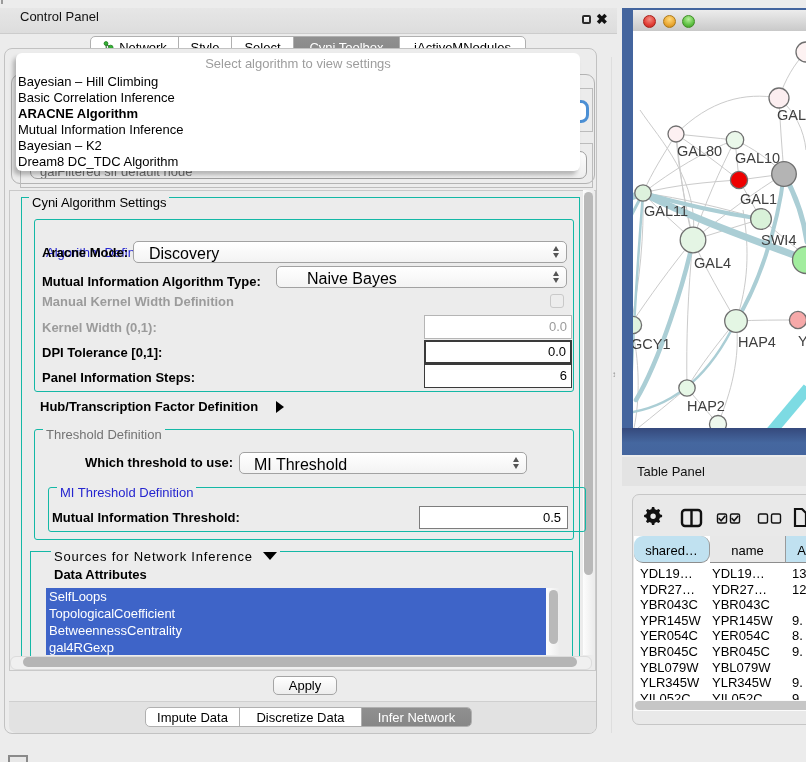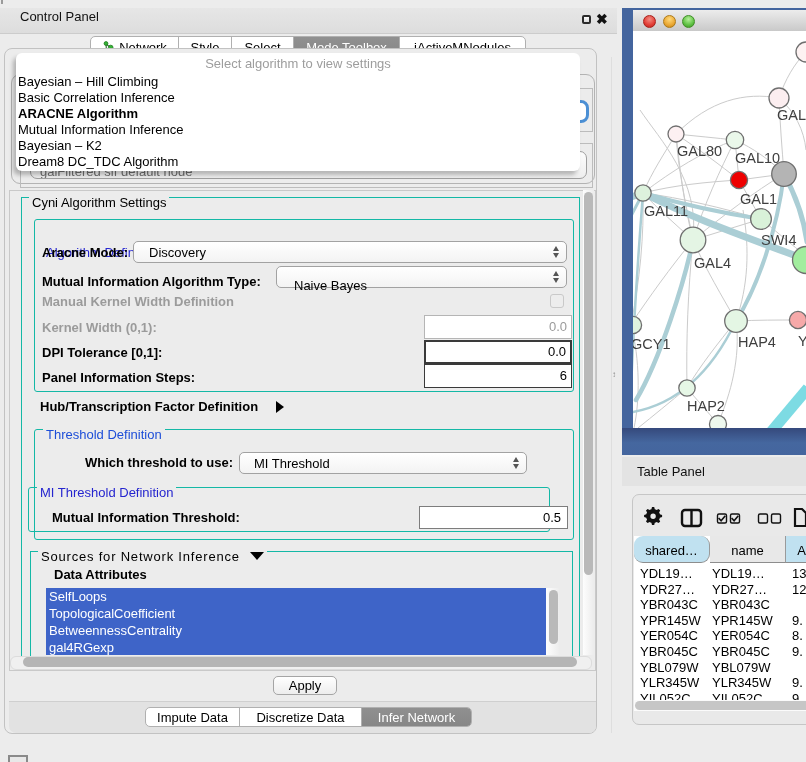--- a/index.html
+++ b/index.html
@@ -4,21 +4,21 @@
 <style>
   html,body{margin:0;padding:0;}
   body{width:806px;height:762px;position:relative;background:#ececec;
        font-family:"Liberation Sans", sans-serif;overflow:hidden;}
   .abs{position:absolute;}
   .b{font-weight:bold;}
   .lbl{font-size:13px;color:#000;}
   .dis{color:#9b9b9b;}
   .combo{position:absolute;border:1px solid #a2a2a2;border-radius:5px;
          background:linear-gradient(#ffffff,#f3f3f3);
-         font-size:13px;color:#000;}
+         font-size:16px;color:#000;}
   .combo .ctext{position:absolute;left:16px;top:3px;}
   .spin{position:absolute;right:6px;top:3px;width:7px;height:14px;}
   .spin:before{content:"";position:absolute;left:0;top:1px;
      border-left:3.5px solid transparent;border-right:3.5px solid transparent;
      border-bottom:5px solid #555;}
   .spin:after{content:"";position:absolute;left:0;bottom:1px;
      border-left:3.5px solid transparent;border-right:3.5px solid transparent;
      border-top:5px solid #555;}
   .tf{position:absolute;background:#fff;font-size:13px;text-align:right;}
   .fs{position:absolute;border:1px solid #14b8a6;border-radius:3px;}
@@ -46,21 +46,21 @@
 <div class="seg" style="left:90px;top:36px;height:20px;">
   <div style="width:87px;"><svg width="13" height="13" viewBox="0 0 13 13" style="margin-right:4px;">
       <line x1="4" y1="3" x2="4.5" y2="10.5" stroke="#3c6e3c" stroke-width="1.2"></line>
       <line x1="4" y1="3" x2="8.5" y2="6.5" stroke="#3c6e3c" stroke-width="1.2"></line>
       <circle cx="4" cy="2.5" r="1.9" fill="#35b335" stroke="#1c7a1c" stroke-width="0.8"></circle>
       <circle cx="8.7" cy="6.5" r="2.3" fill="#35b335" stroke="#1c7a1c" stroke-width="0.8"></circle>
       <circle cx="4.5" cy="10.5" r="1.9" fill="#35b335" stroke="#1c7a1c" stroke-width="0.8"></circle>
     </svg>Network</div>
   <div style="width:52px;">Style</div>
   <div style="width:61px;">Select</div>
-  <div class="sel" style="width:105px;">Mode Toolbox</div>
+  <div class="sel" style="width:105px;">Cyni Toolbox</div>
   <div style="width:125px;">jActiveMNodules</div>
 </div>
 
 <div class="abs" style="left:4px;top:48px;width:591px;height:684px;
      border:1px solid #c2c2c2;border-radius:8px;background:#ececec;"></div>
 
 <div class="abs" style="left:11px;top:74px;width:582px;height:108px;border:1px solid #b3b3b3;
      border-radius:9px;background:#ececec;"></div>
 <div class="abs" style="left:20px;top:88px;width:571px;height:42px;border:1px solid #bcbcbc;"></div>
 <div class="abs" style="left:20px;top:143px;width:571px;height:43px;border:1px solid #bcbcbc;"></div>
@@ -88,21 +88,21 @@
 <div class="fs" style="left:34px;top:219px;width:538px;height:171px;">
   <span class="fstitle" style="left:8px;color:#2525cf;margin-top:28px;">Algorithm Definition</span>
 </div>
 <div class="abs lbl b" style="left:42px;top:245px;">Aracne Mode:</div>
 <div class="combo" style="left:133px;top:241px;width:432px;height:20px;">
   <span class="ctext" style="left:15px;">Discovery</span>
     <span class="spin"></span>
   </div>
 <div class="abs lbl b" style="left:42px;top:274px;">Mutual Information Algorithm Type:</div>
 <div class="combo" style="left:276px;top:266px;width:289px;height:20px;">
-  <span class="ctext" style="left:17px;margin-top:8px;">Naive Bayes</span>
+  <span class="ctext" style="left:30px;">Naive Bayes</span>
     <span class="spin"></span>
   </div>
 <div class="abs lbl b dis" style="left:42px;top:294px;">Manual Kernel Width Definition</div>
 <div class="abs" style="left:550px;top:294px;width:12px;height:12px;border:1px solid #c9c9c9;
      border-radius:3px;background:#ededed;"></div>
 <div class="abs lbl b dis" style="left:42px;top:320px;">Kernel Width (0,1):</div>
 <div class="tf dis" style="left:424px;top:315px;width:142px;height:22px;border:1px solid #b5b5b5;
      line-height:22px;padding:0 4px 0 0;">0.0</div>
 <div class="abs lbl b" style="left:42px;top:345px;">DPI Tolerance [0,1]:</div>
 <div class="tf" style="left:424px;top:340px;width:140px;height:20px;border:2px solid #3a3a3a;
@@ -110,36 +110,36 @@
 <div class="abs lbl b" style="left:42px;top:370px;">Panel Information Steps:</div>
 <div class="tf" style="left:424px;top:364px;width:142px;height:22px;border:1px solid #3a3a3a;
      line-height:22px;padding:0 4px 0 0;">6</div>
 
 <div class="abs lbl b" style="left:40px;top:399px;">Hub/Transcription Factor Definition
   <span style="display:inline-block;margin-left:14px;width:0;height:0;
     border-top:6px solid transparent;border-bottom:6px solid transparent;
     border-left:8px solid #000;vertical-align:-2px;"></span></div>
 
 <div class="fs" style="left:34px;top:429px;width:538px;height:109px;">
-  <span class="fstitle" style="left:8px;color:#1d4ed8;">Threshold Definition</span>
+  <span class="fstitle" style="left:8px;color:#737373;">Threshold Definition</span>
 </div>
 <div class="abs lbl b" style="left:85px;top:455px;">Which threshold to use:</div>
 <div class="combo" style="left:239px;top:452px;width:286px;height:20px;">
   <span class="ctext" style="left:14px;">MI Threshold</span>
     <span class="spin"></span>
   </div>
-<div class="fs" style="left:28px;top:487px;width:520px;height:43px;">
+<div class="fs" style="left:48px;top:487px;width:520px;height:43px;padding-left:16px;">
   <span class="fstitle" style="left:8px;color:#2525cf;">MI Threshold Definition</span>
 </div>
 <div class="abs lbl b" style="left:52px;top:510px;">Mutual Information Threshold:</div>
 <div class="tf" style="left:419px;top:506px;width:141px;height:21px;border:1px solid #7d7d7d;
      line-height:21px;padding:0 6px 0 0;">0.5</div>
 
 <div class="fs" style="left:30px;top:551px;width:541px;height:104px;border-bottom:none;border-radius:0;">
-  <span class="fstitle" style="left:7px;color:#000;letter-spacing:0.8px;text-align:right;">Sources for Network Inference
+  <span class="fstitle" style="left:20px;color:#000;letter-spacing:0.8px;text-align:right;">Sources for Network Inference
   <span style="display:inline-block;margin-left:6px;width:0;height:0;
     border-left:7px solid transparent;border-right:7px solid transparent;
     border-top:8px solid #000;vertical-align:1px;"></span></span>
 </div>
 <div class="abs lbl b" style="left:38px;top:567px;margin-left:16px;">Data Attributes</div>
 <div class="abs" style="left:46px;top:588px;width:499px;height:67px;background:#3e64c8;
      color:#fff;font-size:13px;line-height:17px;padding-left:3px;overflow:hidden;">
   SelfLoops<br>TopologicalCoefficient<br>BetweennessCentrality<br>gal4RGexp</div>
 <div class="abs" style="left:546px;top:588px;width:13px;height:67px;background:linear-gradient(90deg,#fdfdfd,#ededed);"></div>
 <div class="abs" style="left:549px;top:590px;width:9px;height:54px;background:#b9b9b9;border-radius:5px;"></div>

